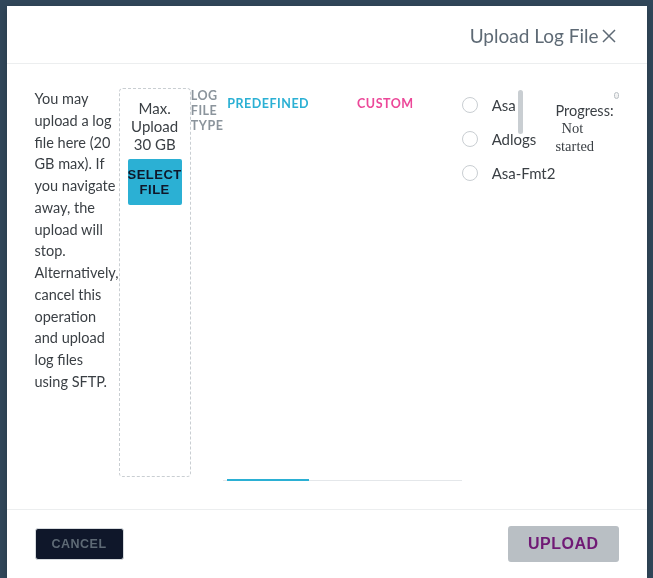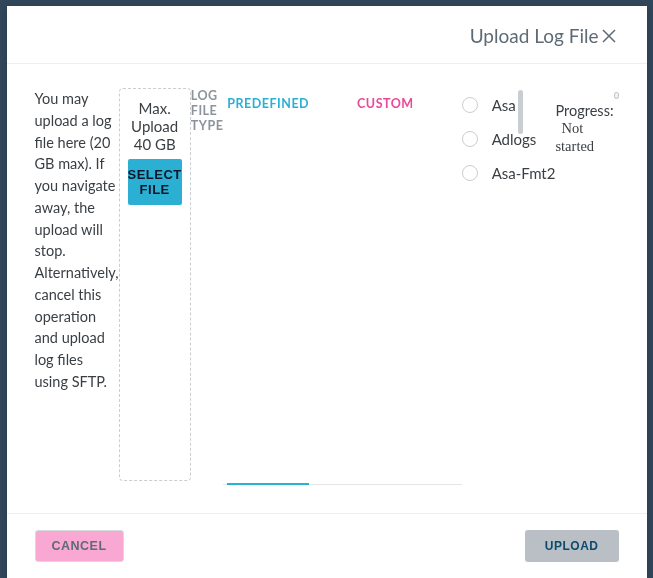--- a/index.html
+++ b/index.html
@@ -157,36 +157,36 @@
       background: linear-gradient(#f7f7f7, #ececec);
     }
     .modal-footer {
       border-top: 1px solid #eceeef;
       padding: 16px 28px;
       display: flex;
       justify-content: space-between;
       align-items: center;
     }
     .btn-cancel {
-      background: #f9a8d4;
+      background: #0f172a;
       border: 1px solid #d7dbde;
       color: #5e6a75;
       padding: 8px 16px;
       font-size: 12.5px;
       font-weight: 700;
       letter-spacing: 0.5px;
       cursor: pointer;
       border-radius: 3px;
     }
     .btn-upload {
       background: #b9bfc4;
       border: none;
-      color: #0c4a6e;
+      color: #701a75;
       padding: 9px 20px;
-      font-size: 12px;
+      font-size: 16px;
       font-weight: 700;
       letter-spacing: 0.5px;
       cursor: pointer;
       border-radius: 3px;
     }
   </style>
 </head>
 <body>
 
 <div class="modal">
@@ -196,21 +196,21 @@
       <svg viewBox="0 0 16 16" fill="none">
           <path d="M2 2 L14 14 M14 2 L2 14"></path>
         </svg>
     </div>
   </div>
 
   <div class="modal-body">
     <div class="intro-text">You may upload a log file here (20 GB max). If you navigate away, the upload will stop. Alternatively, cancel this operation and upload log files using SFTP.</div>
 
     <div class="dropzone">
-      <div class="dropzone-hint">Max. Upload 40 GB</div>
+      <div class="dropzone-hint">Max. Upload 30 GB</div>
       <button class="select-file-btn">SELECT FILE</button>
     </div>
 
     <div class="section-label">LOG FILE TYPE</div>
 
     <div class="tabs">
       <div class="tab active">PREDEFINED</div>
       <div class="tab">CUSTOM</div>
     </div>
 

